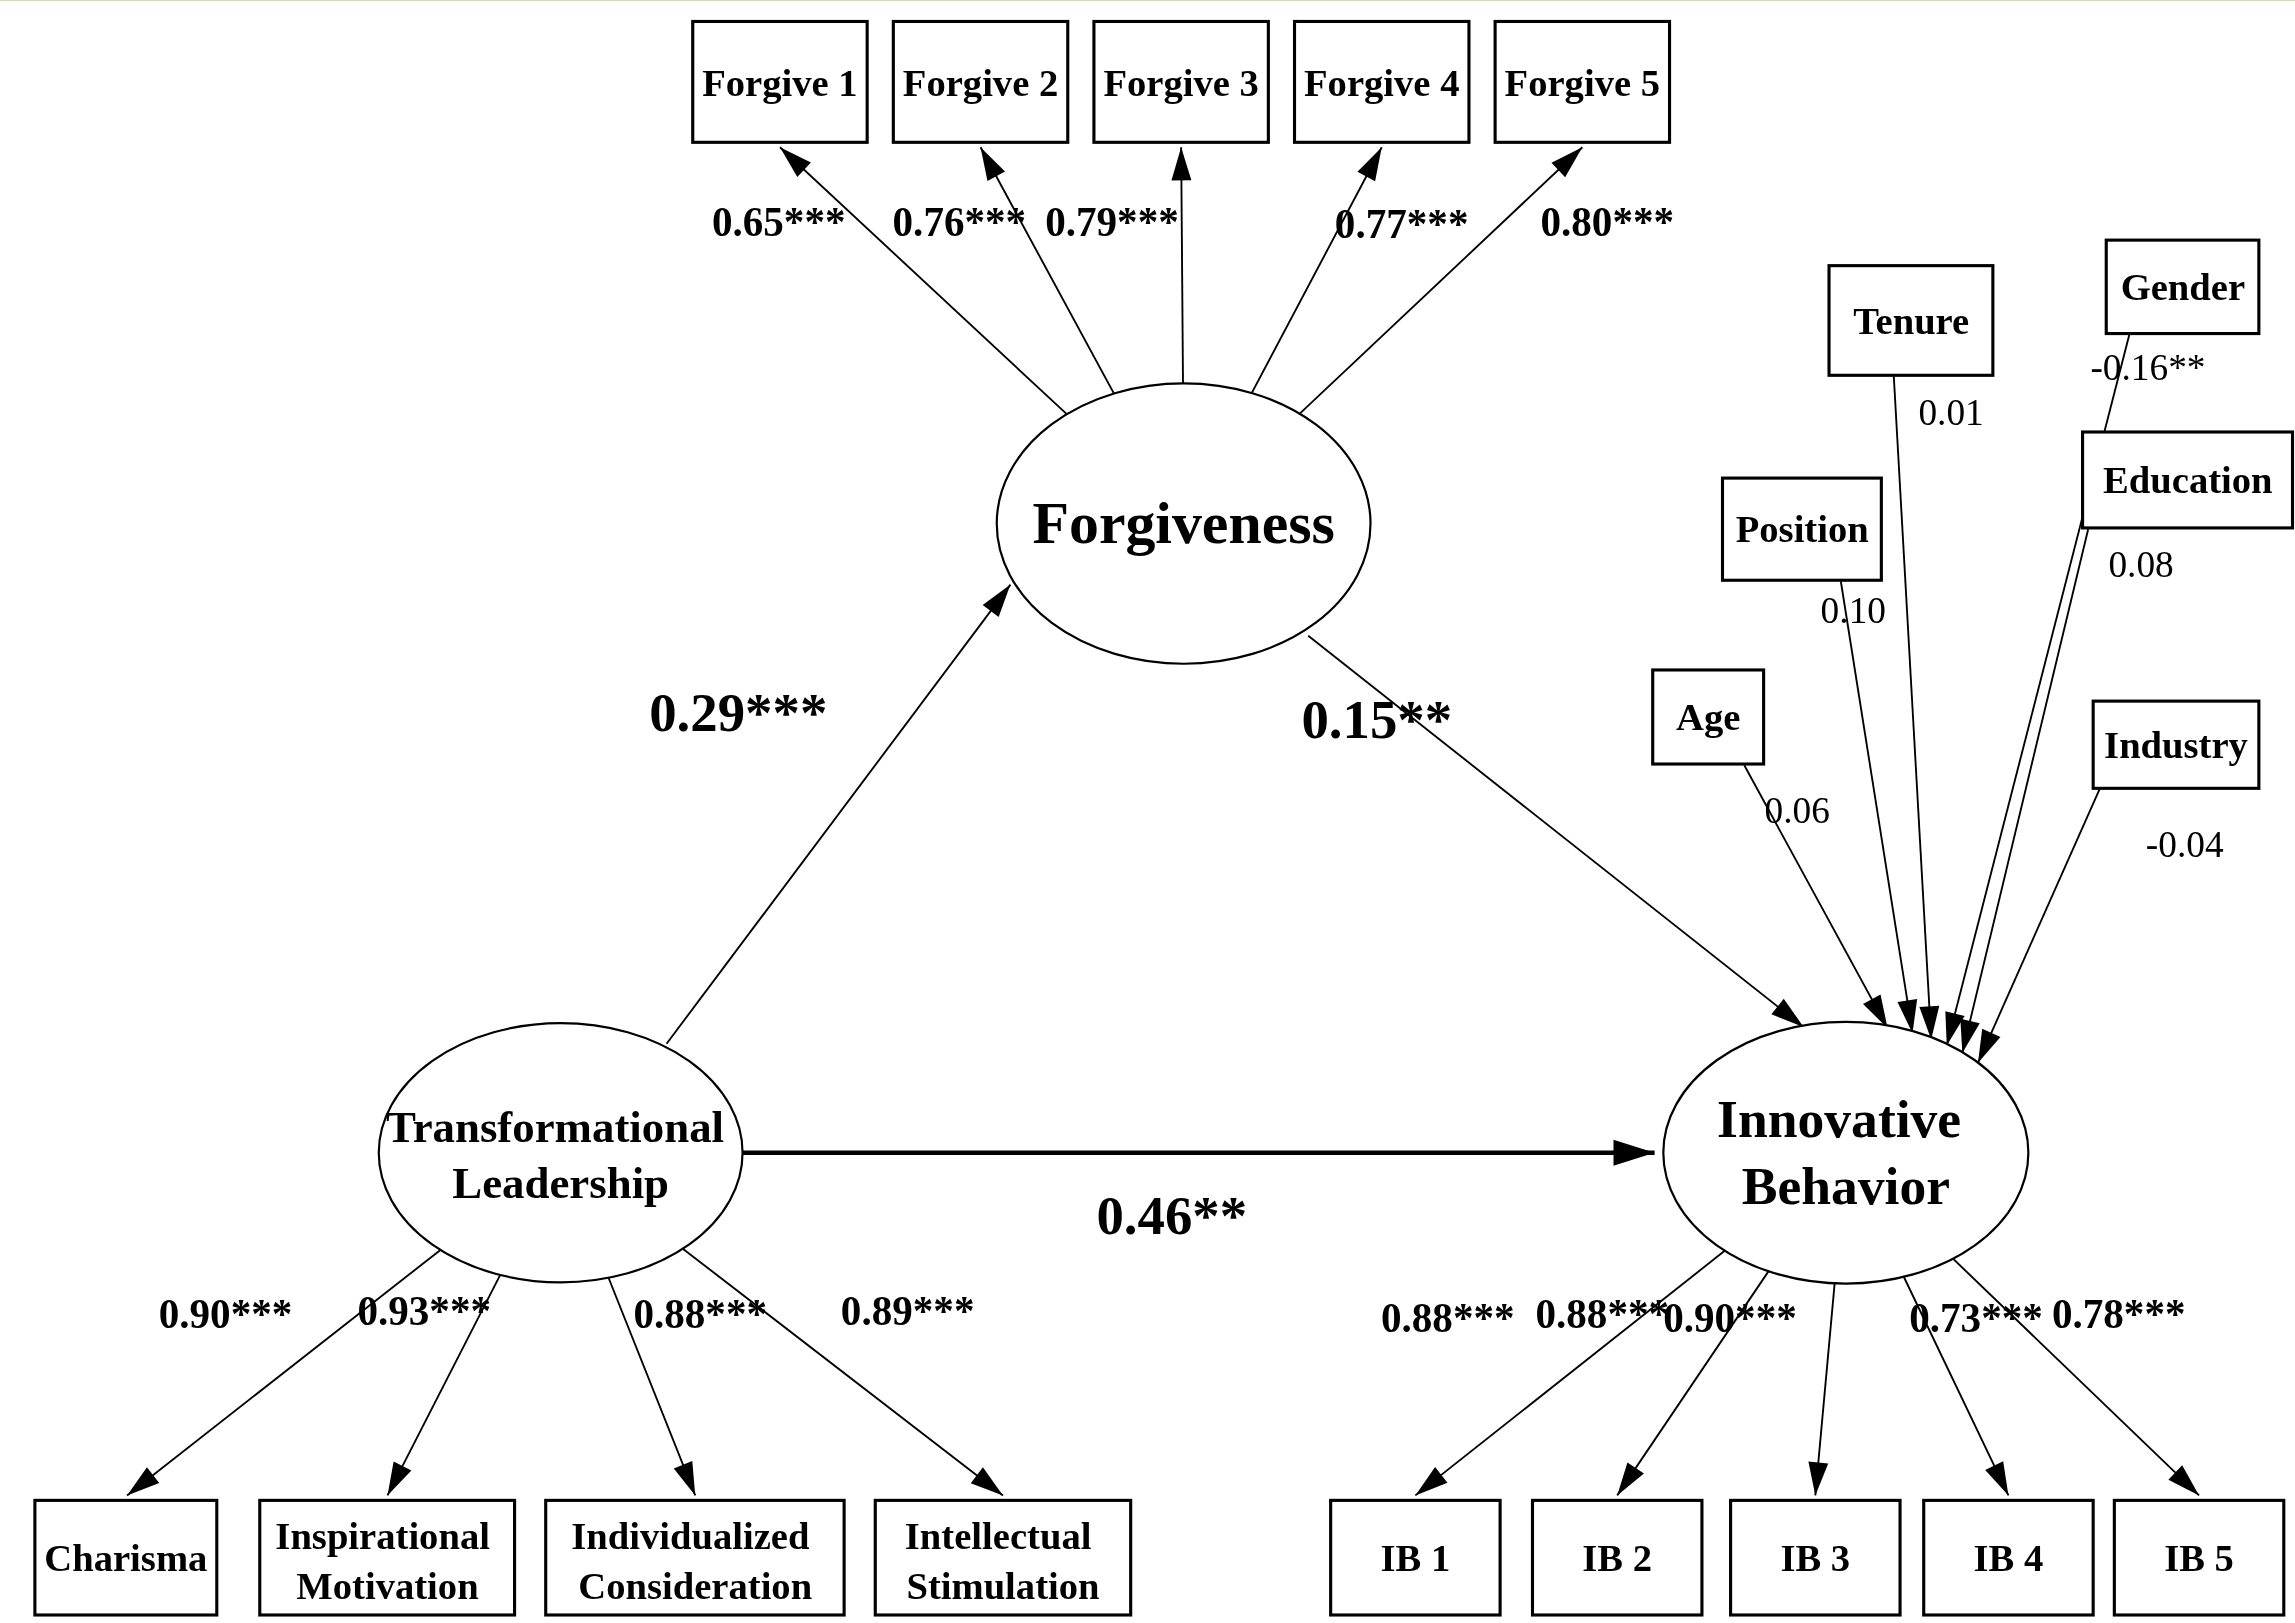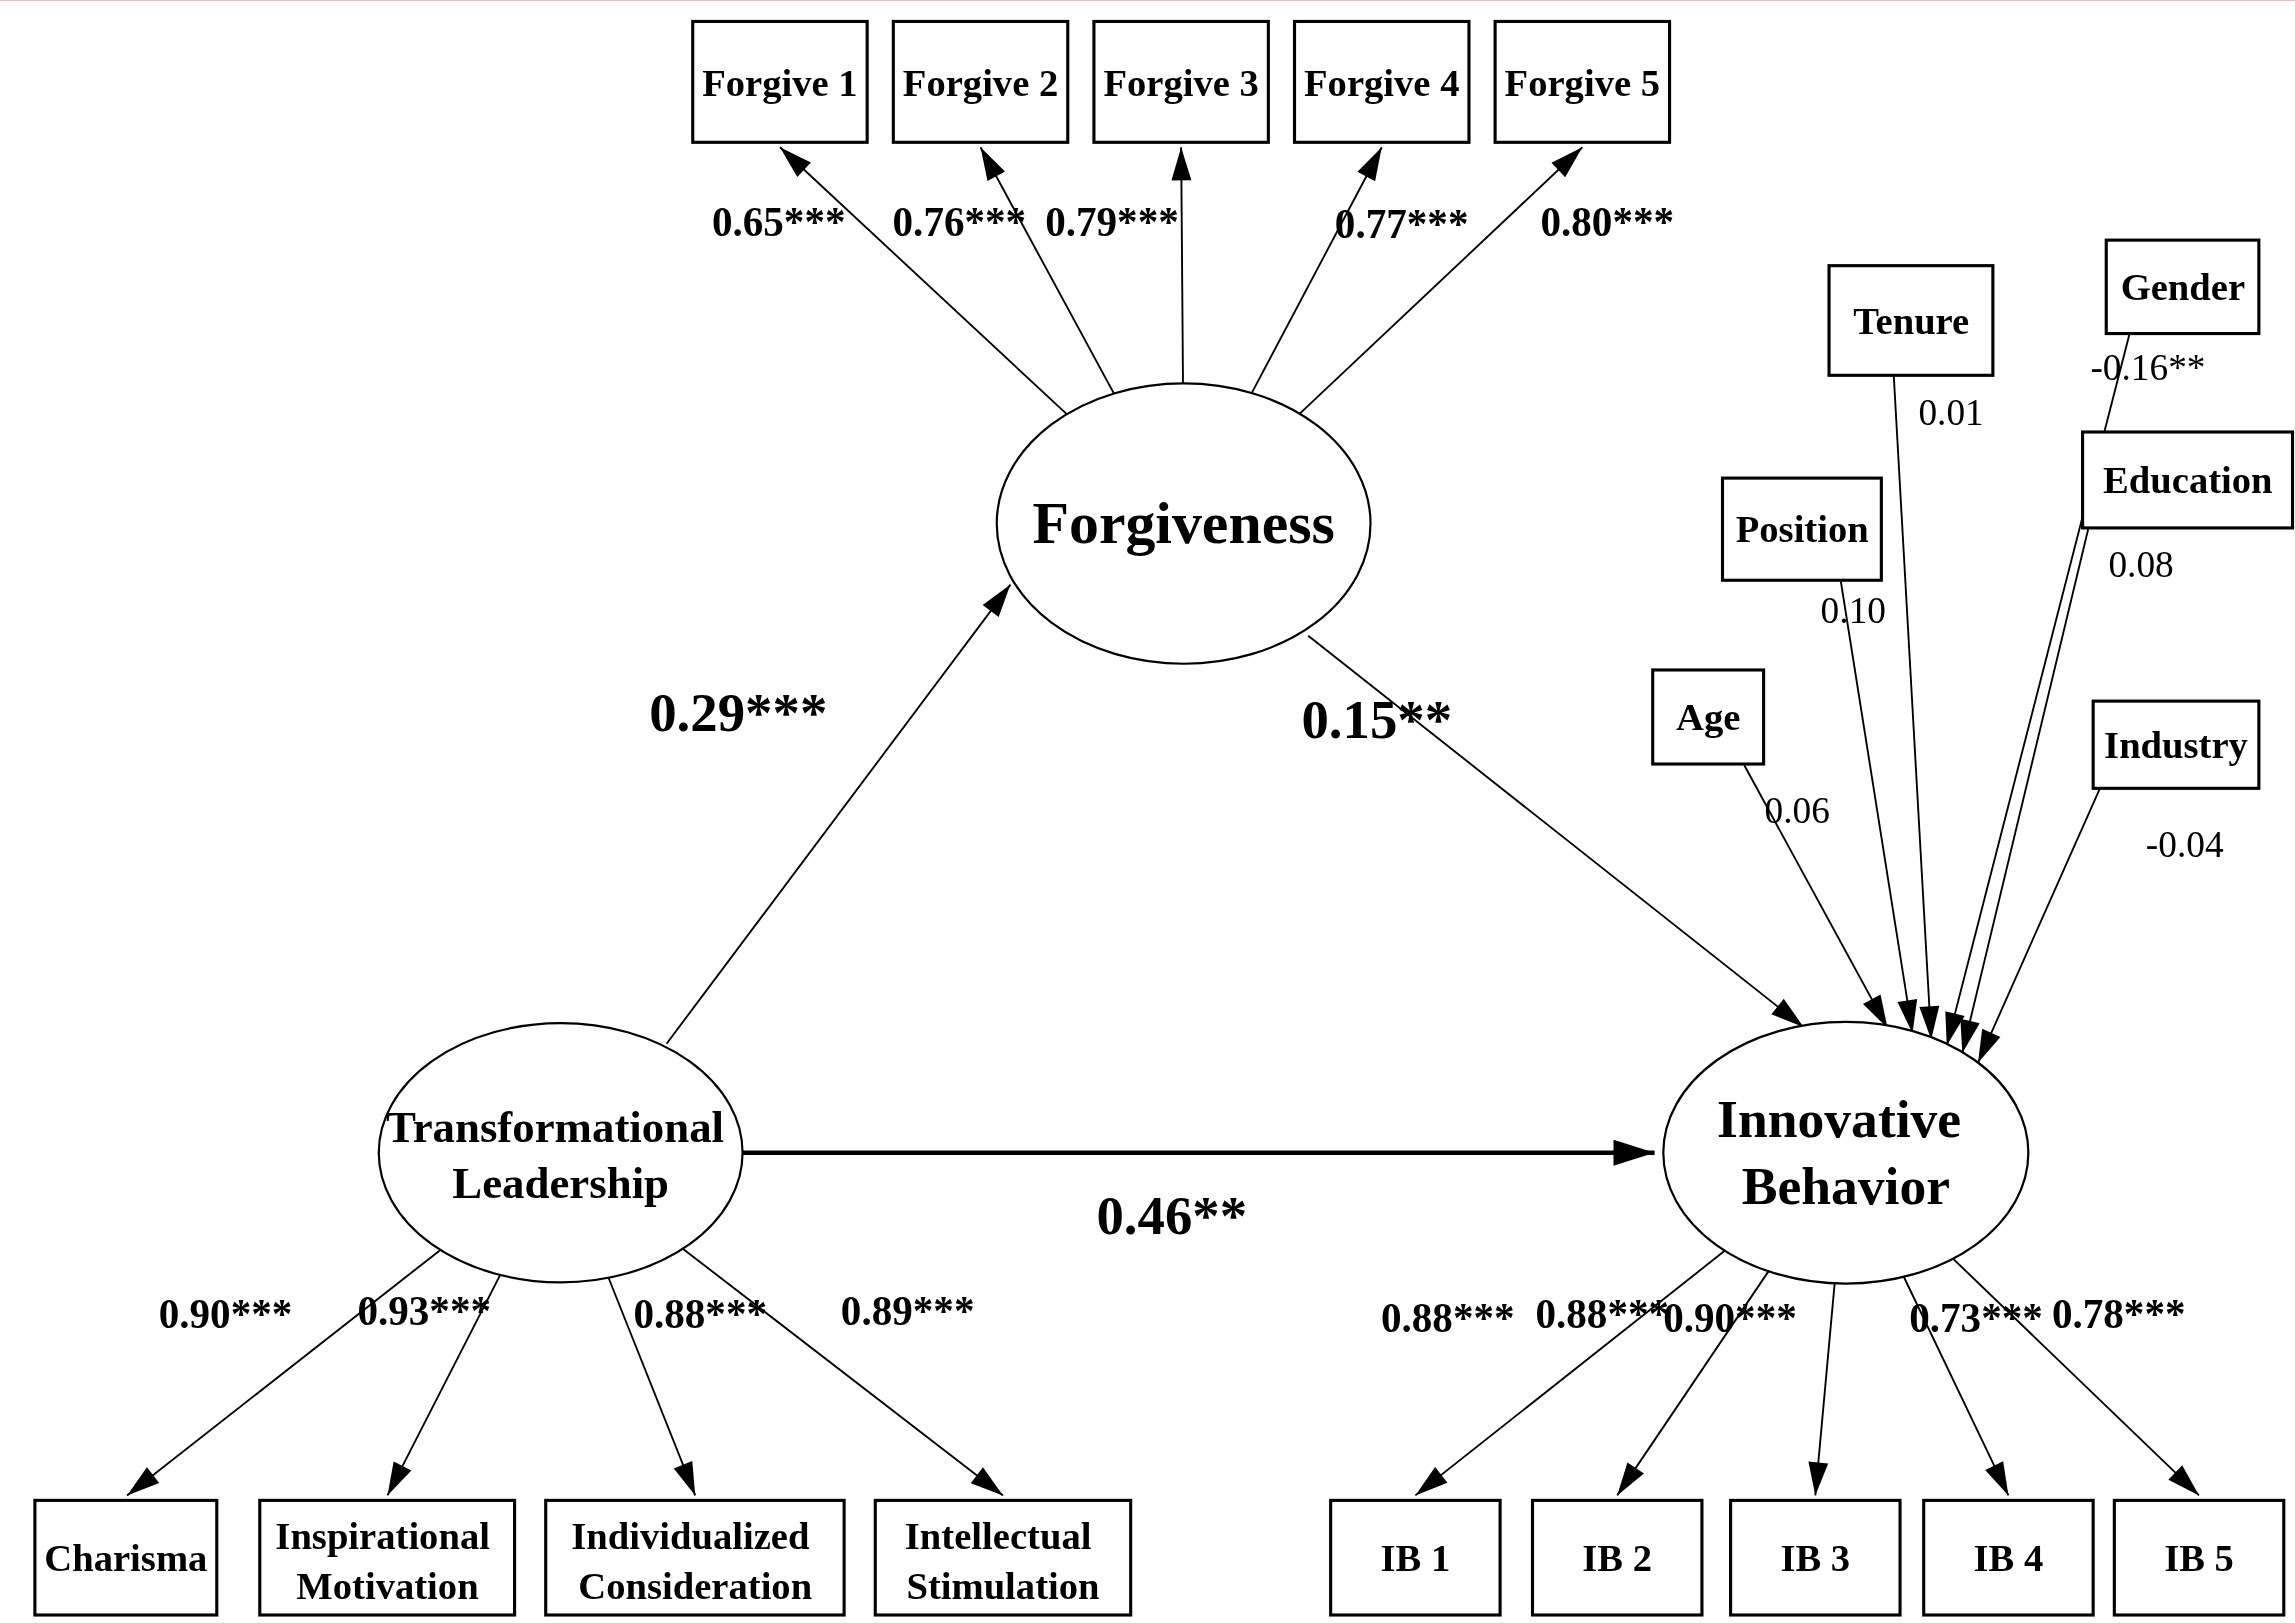--- a/index.html
+++ b/index.html
@@ -7,21 +7,21 @@
     padding: 0;
     background: #ffffff;
     width: 2295px;
     height: 1624px;
     overflow: hidden;
   }
   #canvas {
     position: relative;
     width: 2295px;
     height: 1624px;
-    background: #b91c1c;
+    background: #4d7c0f;
   }
   svg {
     display: block;
     font-family: "Liberation Serif", "DejaVu Serif", serif;
   }
   .box {
     fill: #ffffff;
     stroke: #000000;
     stroke-width: 5;
   }

